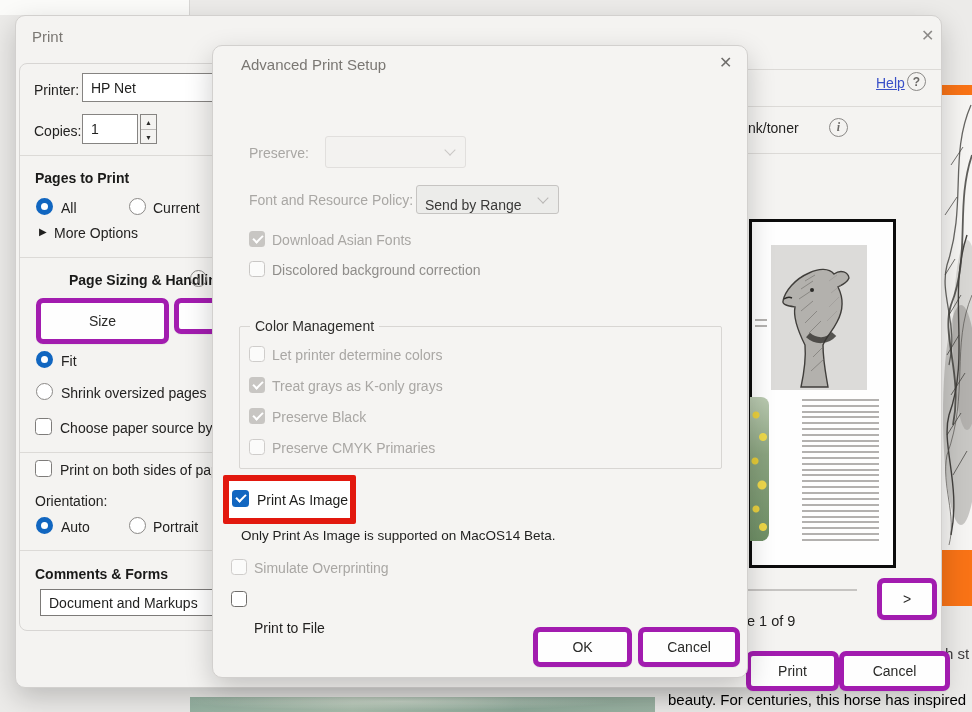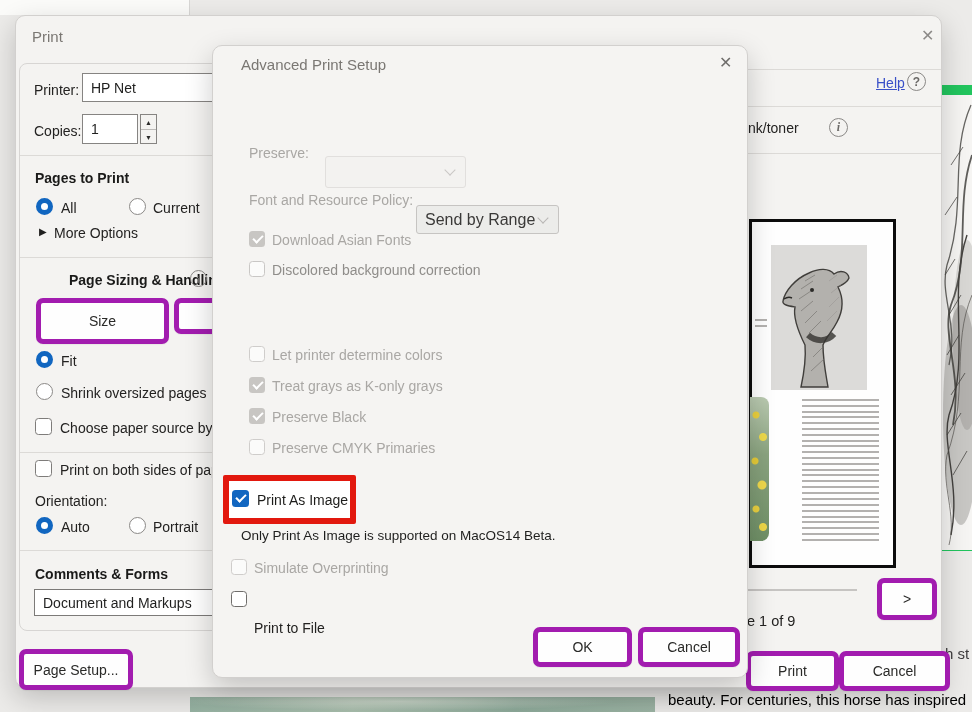--- a/index.html
+++ b/index.html
@@ -18,39 +18,39 @@
   .inp{position:absolute;background:#ffffff;border:1px solid #868482;font-size:14px;color:#1f1f1e;display:flex;align-items:center;padding-left:8px;box-sizing:border-box;}
   .cb{position:absolute;width:16px;height:16px;border-radius:3.5px;box-sizing:border-box;background:#fff;border:1.6px solid #7e7c7a;}
   .cb.disbox{border-color:#cfcdcb;background:#fbfbfa;}
   .cb.checkedg{border:none;background:#c8c6c3;}
   .cb.checkedb{border:none;background:#1166c0;}
   .cb.checkedg::after,.cb.checkedb::after{content:"";position:absolute;left:3.5px;top:4px;width:8px;height:4px;border-left:2px solid #fff;border-bottom:2px solid #fff;transform:rotate(-45deg);}
   .radio{position:absolute;width:17px;height:17px;border-radius:50%;box-sizing:border-box;background:#fff;border:1.6px solid #8b8987;}
   .radio.sel{border:5.5px solid #1166c0;}
   .grp{position:absolute;border:1px solid #d8d6d3;border-radius:2px;}
   .legend{position:absolute;top:-9px;left:10px;background:#f5f4f2;padding:0 5px;font-size:14px;color:#2e2d2b;white-space:nowrap;}
-  .dd{position:absolute;box-sizing:border-box;border-radius:3px;font-size:16px;display:flex;align-items:center;padding-left:8px;margin-top:20px;}
+  .dd{position:absolute;box-sizing:border-box;border-radius:3px;font-size:14px;display:flex;align-items:flex-end;padding-left:8px;}
   .dd .chev{position:absolute;right:11px;top:9px;width:7px;height:7px;border-right:1.7px solid currentColor;border-bottom:1.7px solid currentColor;transform:rotate(45deg);}
   .circ-icon{position:absolute;width:19px;height:19px;border-radius:50%;border:1.6px solid #8a8886;box-sizing:border-box;color:#6b6967;font-size:12px;font-weight:700;display:flex;align-items:center;justify-content:center;}
   .spin{position:absolute;width:17px;height:30px;border:1px solid #868482;box-sizing:border-box;background:#f4f3f1;}
   .spin div{height:50%;display:flex;align-items:center;justify-content:center;font-size:7px;color:#2b2b2a;}
   .spin div:first-child{border-bottom:1px solid #bdbbb9;}
   .stripes{position:absolute;background:repeating-linear-gradient(to bottom,#b3b1af 0px,#b3b1af 2px,transparent 2px,transparent 5.8px);}
   .link{position:absolute;font-size:14px;color:#3a50c8;text-decoration:underline;white-space:nowrap;}
   .redbox{position:absolute;border:6px solid #e2180e;background:#ffffff;border-radius:2px;}
   .bgtext{position:absolute;font-size:15px;color:#000000;white-space:nowrap;}
 </style>
 </head>
 <body>
 
 <div id="screen">
 
   <div class="abs" style="left:0;top:0;width:189px;height:15px;background:#fbfbf9;border-right:1px solid #d8d7d5;"></div>
 
-  <div class="abs" style="left:941px;top:85px;width:31px;height:466px;background:#22c55e;">
+  <div class="abs" style="left:941px;top:85px;width:31px;height:521px;background:#f97316;">
     <svg class="abs" style="left:0;top:10px;" width="31" height="455" viewBox="0 0 31 455">
       <rect width="31" height="455" fill="#f6f5f3"></rect>
       <ellipse cx="26" cy="240" rx="14" ry="95" fill="#6e6c68" opacity="0.22"></ellipse>
       <ellipse cx="20" cy="320" rx="18" ry="110" fill="#51504c" opacity="0.28"></ellipse>
       <path d="M30,10 C8,60 26,110 6,170 C-2,200 18,230 8,270" stroke="#4e4c49" stroke-width="1.3" fill="none" opacity="0.85"></path>
       <path d="M31,60 C14,110 30,160 10,210 C0,240 22,280 12,330" stroke="#3a3835" stroke-width="1.8" fill="none" opacity="0.8"></path>
       <path d="M26,140 C6,200 30,260 8,320 C0,350 20,390 10,440" stroke="#44423f" stroke-width="1.4" fill="none"></path>
       <path d="M31,200 C10,250 28,300 6,360 C0,390 16,420 8,450" stroke="#55534f" stroke-width="1" fill="none" opacity="0.7"></path>
       <path d="M4,180 L14,164 M8,220 L20,200 M6,260 L18,240 M10,300 L24,278 M6,340 L20,318 M12,380 L26,356 M4,120 L16,102 M10,70 L22,52" stroke="#3f3d3a" stroke-width="0.9" opacity="0.8"></path>
     </svg>
@@ -129,28 +129,25 @@
 
       <span class="lbl" style="left:15px;top:429px;">Orientation:</span>
       <div class="radio sel" style="left:16px;top:453px;"></div>
       <span class="lbl" style="left:41px;top:455px;">Auto</span>
       <div class="radio" style="left:109px;top:453px;"></div>
       <span class="lbl" style="left:133px;top:455px;">Portrait</span>
 
       <div class="sep" style="left:0;top:486px;width:330px;"></div>
 
       <span class="bold-h" style="left:15px;top:502px;">Comments &amp; Forms</span>
-      <div class="inp" style="left:14px;top:525px;width:316px;height:27px;border-color:#7c7a78;align-items:center;">
+      <div class="inp" style="left:20px;top:525px;width:316px;height:27px;border-color:#7c7a78;align-items:center;">
         <span>Document and Markups</span>
       </div>
     </div>
 
-    <div class="btn" style="left:3px;top:633px;width:104px;height:31px;">
-      <span>Page Setup...</span>
-    </div>
 
     <div class="abs" style="left:733px;top:203px;width:141px;height:343px;background:#fefefe;border:3px solid #0c0c0c;box-sizing:content-box;">
       <svg class="abs" style="left:19px;top:23px;" width="96" height="145" viewBox="0 0 96 145">
         <rect width="96" height="145" fill="#dcdbd9"></rect>
         <path d="M12,56 C14,46 24,34 38,28 C48,23 58,23 63,29 C70,24 77,27 78,33 C76,38 71,40 67,42 C73,54 72,66 66,77 C61,87 55,92 52,100 C52,116 55,130 57,142 L30,142 C33,128 35,112 34,100 C28,88 22,72 24,62 C18,61 11,60 12,56 Z" fill="#b3b1ad" stroke="#403e3b" stroke-width="1.4"></path>
         <path d="M37,90 C45,97 56,97 63,89" stroke="#35332f" stroke-width="6" fill="none" opacity="0.8"></path>
         <circle cx="41" cy="45" r="2" fill="#2b2a27"></circle>
         <path d="M13,54 C16,52 19,52 21,53" stroke="#2b2a27" stroke-width="1.4" fill="none"></path>
         <path d="M34,36 L44,30 M30,44 L42,36 M28,54 L40,46 M30,66 L42,56 M34,78 L46,66 M38,88 L50,76 M42,112 L52,102 M40,126 L53,114" stroke="#6e6c68" stroke-width="0.8" opacity="0.75"></path>
         <path d="M58,36 L66,30 M60,48 L70,40 M58,62 L68,52 M56,76 L66,66" stroke="#8f8d89" stroke-width="0.7" opacity="0.6"></path>
@@ -188,20 +185,23 @@
     <span class="lbl dis" style="left:36px;top:146px;">Font and Resource Policy:</span>
     <div class="dd" style="left:203px;top:139px;width:143px;height:29px;background:#ececea;border:1px solid #c6c4c2;color:#3a3938;">
       <span style="color:#3a3938;">Send by Range</span>
       <span class="chev" style="color:#b9b7b5;top:8px;"></span>
     </div>
     <div class="cb checkedg" style="left:36px;top:185px;"></div>
     <span class="lbl dis" style="left:59px;top:186px;">Download Asian Fonts</span>
     <div class="cb disbox" style="left:36px;top:215px;border-color:#c9c7c5;"></div>
     <span class="lbl semi" style="left:59px;top:216px;">Discolored background correction</span>
 
+    <div class="grp" style="left:26px;top:280px;width:481px;height:141px;">
+      <span class="legend">Color Management</span>
+    </div>
     <div class="cb disbox" style="left:36px;top:300px;"></div>
     <span class="lbl dis" style="left:59px;top:301px;">Let printer determine colors</span>
     <div class="cb checkedg" style="left:36px;top:331px;"></div>
     <span class="lbl dis" style="left:59px;top:332px;">Treat grays as K-only grays</span>
     <div class="cb checkedg" style="left:36px;top:362px;"></div>
     <span class="lbl dis" style="left:59px;top:363px;">Preserve Black</span>
     <div class="cb disbox" style="left:36px;top:393px;"></div>
     <span class="lbl dis" style="left:59px;top:394px;">Preserve CMYK Primaries</span>
 
     <div class="redbox" style="left:10px;top:429px;width:133px;height:49px;box-sizing:border-box;"></div>

